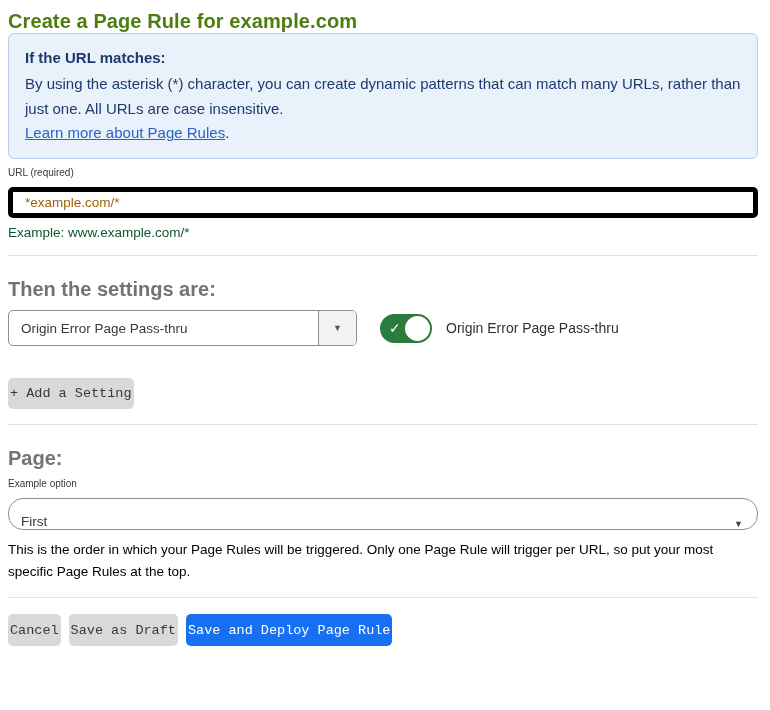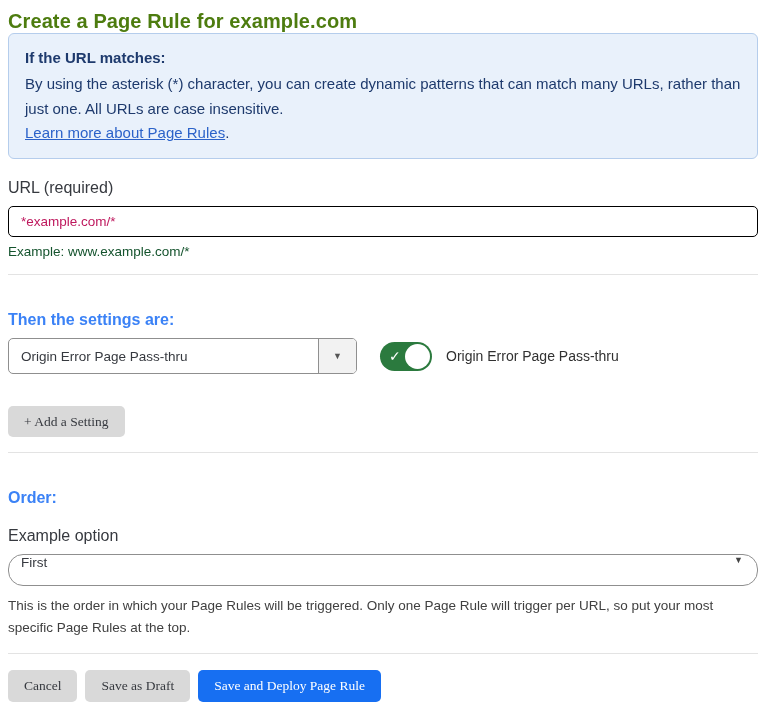--- a/index.html
+++ b/index.html
@@ -29,56 +29,56 @@
     padding: 12px 16px 13px 16px;
     color: #1e3a6d;
     font-size: 15px;
     line-height: 1.62;
   }
   .info-heading { font-weight: 700; margin-bottom: 2px; }
   .info-link { color: #2b62c9; text-decoration: underline; cursor: pointer; }
   .info-link-suffix { color: #1e3a6d; }
 
   .field-label {
-    font-size: 16px;
-    color: #36393f;
-    margin-top: 20px;
+    font-size: 10px;
+    color: #36393f;
+    margin-top: 8px;
   }
 
   .url-input {
     margin-top: 9px;
     width: 100%;
     height: 31px;
-    border: 1px solid #000000;
+    border: 5px solid #000000;
     border-radius: 5px;
     padding: 0 12px;
     font-size: 13.5px;
     font-family: "Liberation Sans", "DejaVu Sans", sans-serif;
-    color: #be185d;
+    color: #a16207;
     background: #ffffff;
     outline: none;
   }
 
   .field-hint {
     margin-top: 7px;
     font-size: 13.5px;
     color: #14532d;
   }
 
   hr.divider {
     border: none;
     border-top: 1px solid #e3e3e3;
     margin-top: 15px;
   }
 
   .section-heading {
-    font-size: 16px;
+    font-size: 20px;
     font-weight: 700;
-    color: #3b82f6;
-    margin-top: 36px;
+    color: #737373;
+    margin-top: 22px;
   }
 
   .setting-row {
     margin-top: 9px;
     display: flex;
     align-items: center;
   }
 
   .picker {
     width: 349px;
@@ -144,54 +144,54 @@
     margin-left: 14px;
     font-size: 14px;
     color: #313131;
   }
 
   .btn {
     display: inline-flex;
     align-items: center;
     justify-content: center;
     height: 32px;
-    padding: 0 16px;
+    padding: 0 2px;
     border: none;
     border-radius: 5px;
     font-size: 13.5px;
-    font-family: Liberation Serif, serif;
+    font-family: Liberation Mono, monospace;
     cursor: pointer;
   }
   .btn-gray { background: #d9d9d9; color: #36393f; }
   .btn-blue { background: #176ff2; color: #ffffff; }
 
   .add-setting { margin-top: 32px; height: 31px; }
 
   .order-select {
     margin-top: 9px;
     width: 100%;
     height: 32px;
     border: 1px solid #8f8f8f;
     border-radius: 15px;
     background: #ffffff;
     display: flex;
-    align-items: flex-start;
+    align-items: flex-end;
     padding: 0 14px 0 12px;
     font-size: 13.5px;
     color: #36393f;
     cursor: pointer;
   }
   .order-select .sel-value { flex: 1; }
   .sel-arrow { color: #444; font-size: 9px; }
 
   .help-text {
     margin-top: 9px;
     font-size: 13.5px;
     line-height: 1.6;
-    color: #404040;
+    color: #000000;
     max-width: 744px;
   }
 
   .footer {
     margin-top: 16px;
     display: flex;
     gap: 8px;
     align-items: center;
   }
 </style>
@@ -226,21 +226,21 @@
       <span class="toggle-check">✓</span>
       <span class="toggle-knob"></span>
     </div>
     <span class="toggle-label">Origin Error Page Pass-thru</span>
   </div>
 
   <button class="btn btn-gray add-setting">+ Add a Setting</button>
 
   <hr class="divider">
 
-  <div class="section-heading">Order:</div>
+  <div class="section-heading">Page:</div>
 
   <div class="field-label">Example option</div>
 
   <div class="order-select">
     <span class="sel-value">First</span>
     <span class="sel-arrow">▼</span>
   </div>
 
   <div class="help-text">This is the order in which your Page Rules will be triggered. Only one Page Rule will trigger per URL, so put your most specific Page Rules at the top.</div>
 

